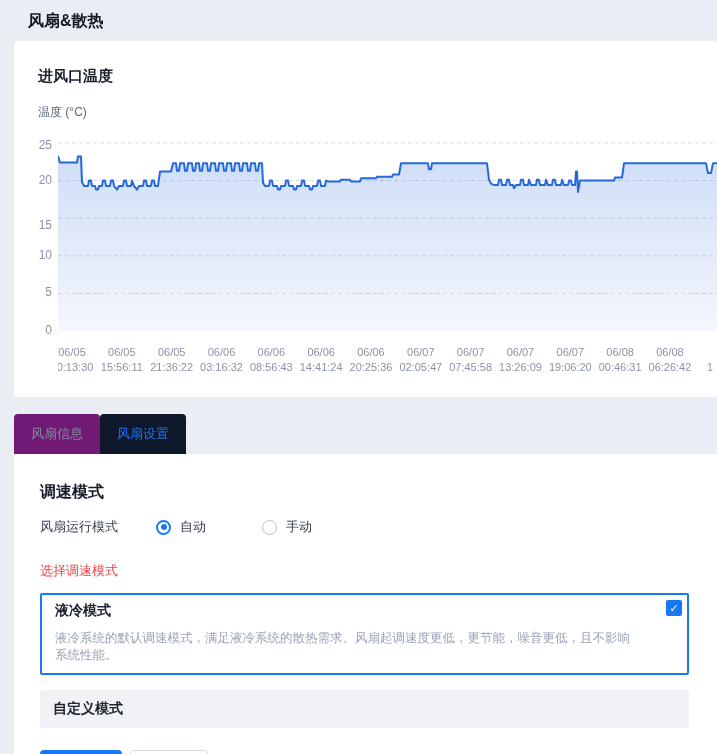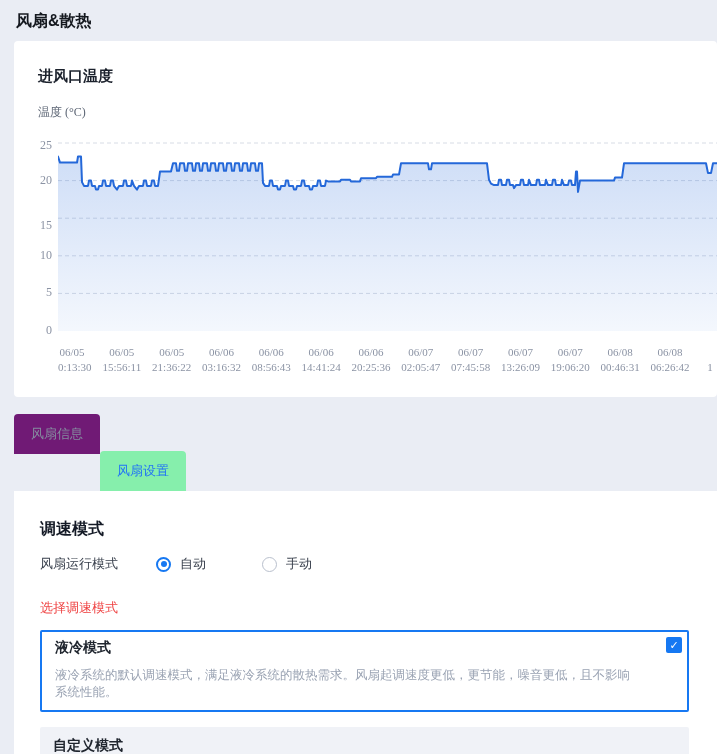--- a/index.html
+++ b/index.html
@@ -2,36 +2,36 @@
 <html><head>
 <meta charset="utf-8">
 <style>
   html,body{margin:0;padding:0;}
   body{
     width:717px;height:754px;overflow:hidden;position:relative;
     background:#eaedf4;
     font-family:"Liberation Sans","DejaVu Sans",sans-serif;
     -webkit-font-smoothing:antialiased;
   }
-  .page-title{padding:11px 16px 9px;font-size:16px;font-weight:bold;color:#15191f;}
+  .page-title{padding:11px 28px 9px;font-size:16px;font-weight:bold;color:#15191f;}
   .card{margin-left:14px;width:703px;box-sizing:border-box;background:#ffffff;}
-  .chart-card{border-radius:4px;padding:26px 0 20px 24px;font-family:Liberation Serif, serif;}
+  .chart-card{border-radius:4px;padding:26px 0 20px 24px;}
   .chart-title{font-size:15px;font-weight:bold;color:#1b212c;}
   .axis-title{margin-top:18px;font-size:12px;color:#5d6675;}
   .chart-row{position:relative;height:205px;margin-top:14px;}
   .ylab{position:absolute;left:0;width:14px;text-align:right;font-size:12px;color:#8b93a4;}
   svg.plot{position:absolute;left:20px;top:0;width:659px;height:205px;display:block;}
   .grid{stroke:#d7dce5;stroke-width:1;stroke-dasharray:4 3;}
   .x-labels{position:relative;margin-left:20px;margin-top:5px;height:32px;width:659px;overflow:hidden;
     font-size:11px;color:#8b93a4;}
   .xlab{position:absolute;top:0;width:80px;text-align:center;line-height:1.4;}
   .tabs{display:flex;margin:17px 0 0 14px;}
   .tab{width:86px;height:40px;line-height:40px;text-align:center;font-size:13px;
     border-radius:4px 4px 0 0;cursor:pointer;color:#858ea0;background:#701a75;}
-  .tab.active{background:#86efac;color:#2274f5;margin-top:37px;}
+  .tab.active{background:#0f172a;color:#2274f5;}
   .content-card{padding:28px 28px 60px 26px;min-height:260px;}
   .section-heading{font-size:16px;font-weight:bold;color:#141a26;}
   .radio-row{margin-top:15px;display:flex;align-items:center;font-size:13px;color:#39404d;}
   .field-label{margin-right:38px;}
   .radio{display:flex;align-items:center;margin-right:56px;cursor:pointer;}
   .radio-circle{width:15px;height:15px;border-radius:50%;box-sizing:border-box;margin-right:9px;
     border:1.5px solid #b9c0cd;background:#fff;position:relative;}
   .radio.checked .radio-circle{border:2px solid #1678f2;}
   .radio.checked .radio-circle::after{content:"";position:absolute;left:2.5px;top:2.5px;right:2.5px;bottom:2.5px;
     background:#1678f2;border-radius:50%;}

